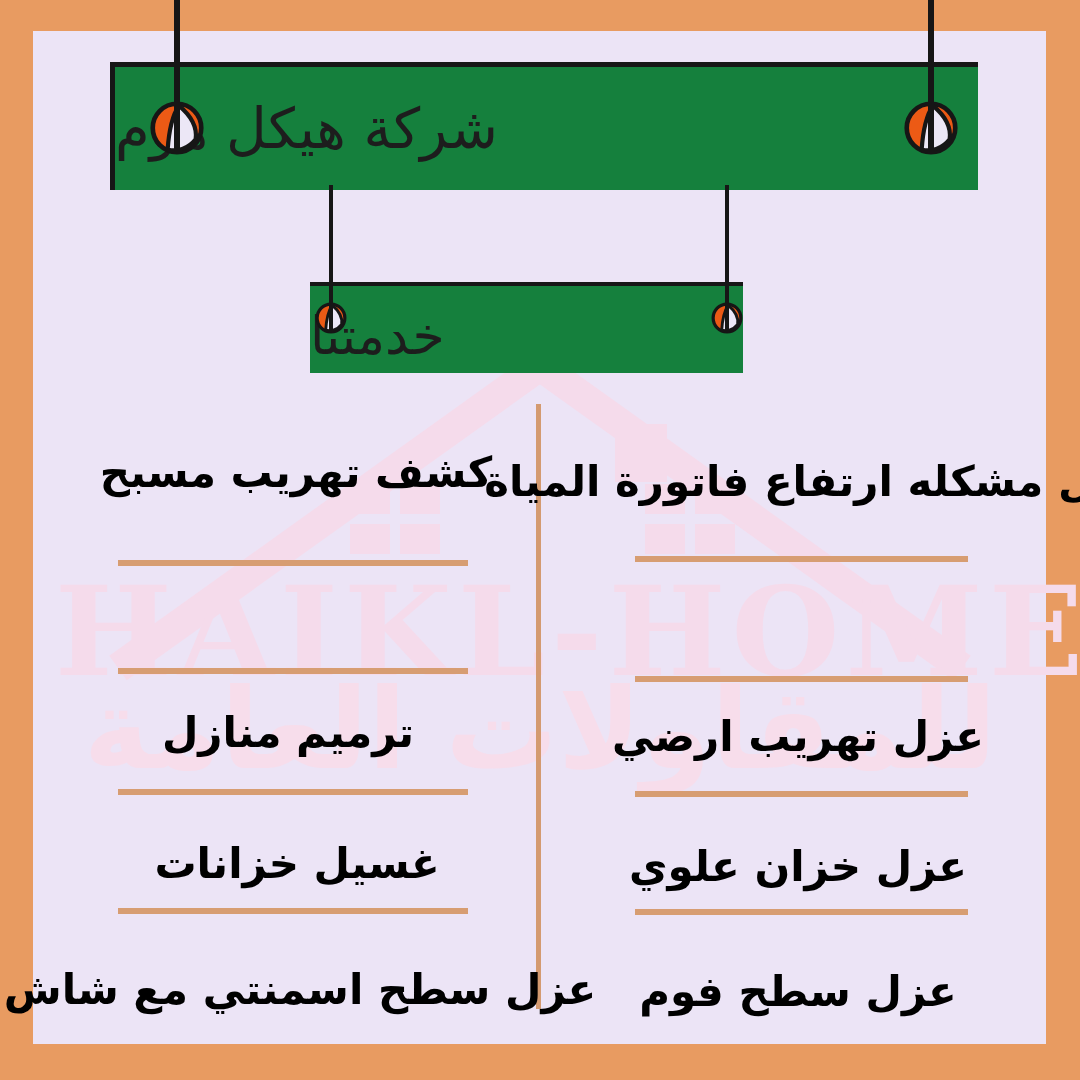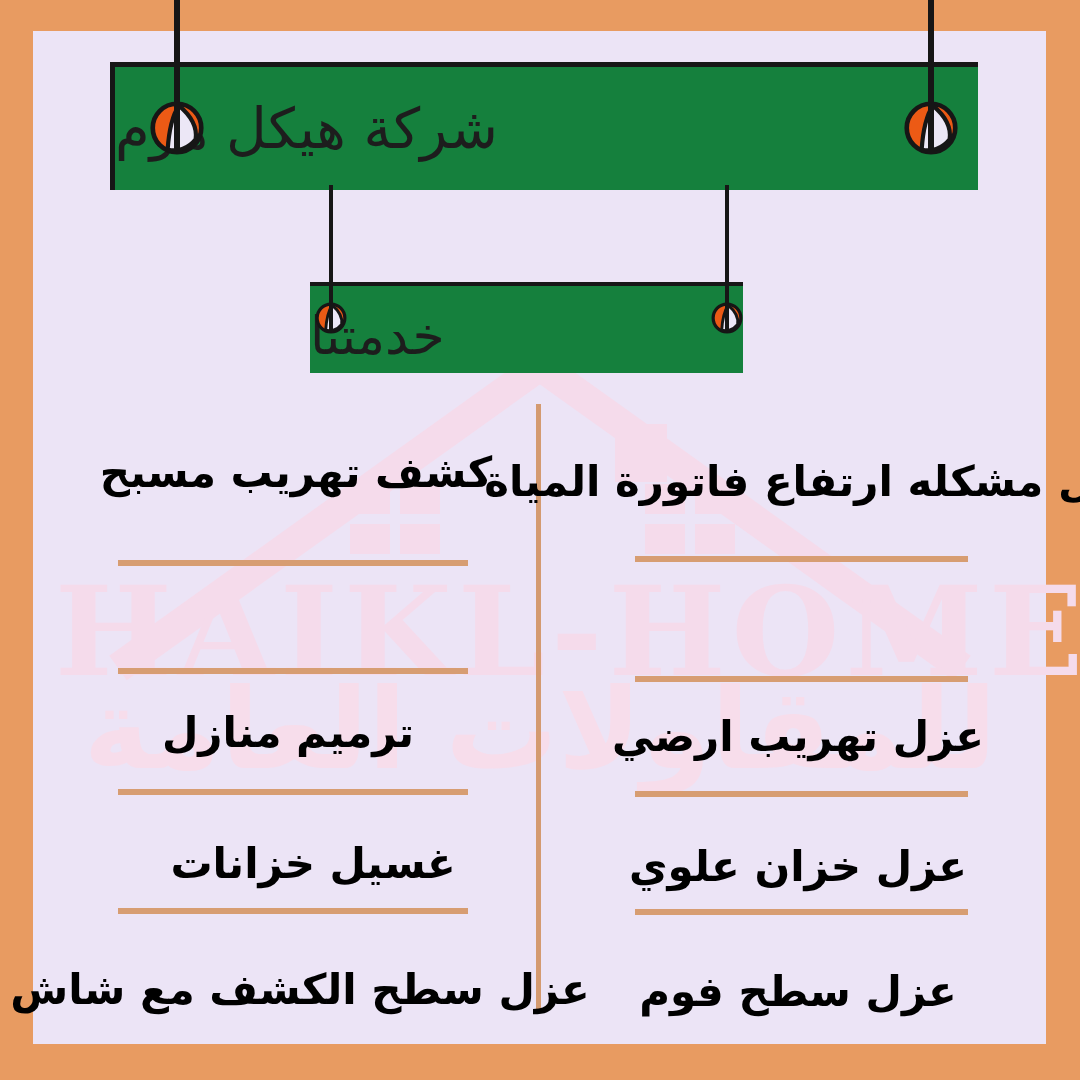--- a/index.html
+++ b/index.html
@@ -97,20 +97,20 @@
   <span class="service" style="left:798px;top:866px">عزل خزان علوي</span>
   <span class="service" style="left:798px;top:991px">عزل سطح فوم</span>
 
   <div class="rule" style="left:635px;top:556px;width:333px"></div>
   <div class="rule" style="left:635px;top:676px;width:333px"></div>
   <div class="rule" style="left:635px;top:791px;width:333px"></div>
   <div class="rule" style="left:635px;top:909px;width:333px"></div>
 
   <span class="service" style="left:296px;top:472px">كشف تهريب مسبح</span>
   <span class="service" style="left:288px;top:732px">ترميم منازل</span>
-  <span class="service" style="left:313px;top:863px">غسيل خزانات</span>
-  <span class="service" style="left:300px;top:989px">عزل سطح الكشف مع شاش</span>
+  <span class="service" style="left:297px;top:863px">غسيل خزانات</span>
+  <span class="service" style="left:300px;top:989px">عزل سطح اسمنتي مع شاش</span>
 
   <div class="rule" style="left:118px;top:560px;width:350px"></div>
   <div class="rule" style="left:118px;top:668px;width:350px"></div>
   <div class="rule" style="left:118px;top:789px;width:350px"></div>
   <div class="rule" style="left:118px;top:908px;width:350px"></div>
 </div>
 
 </body></html>

